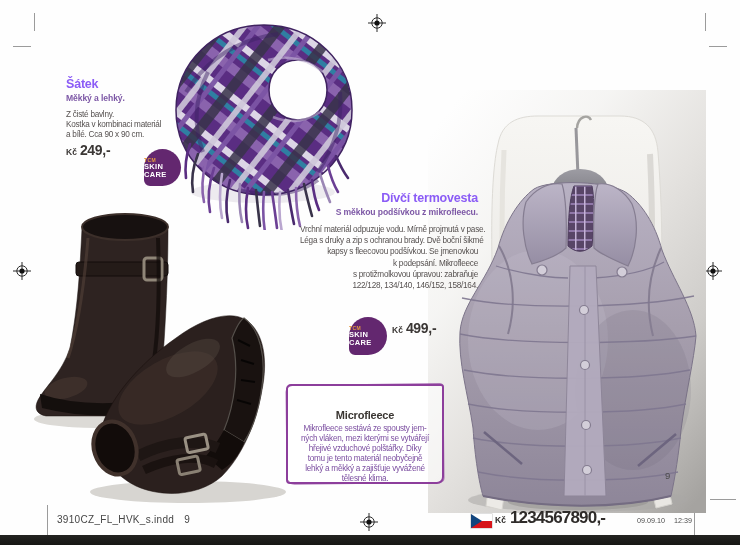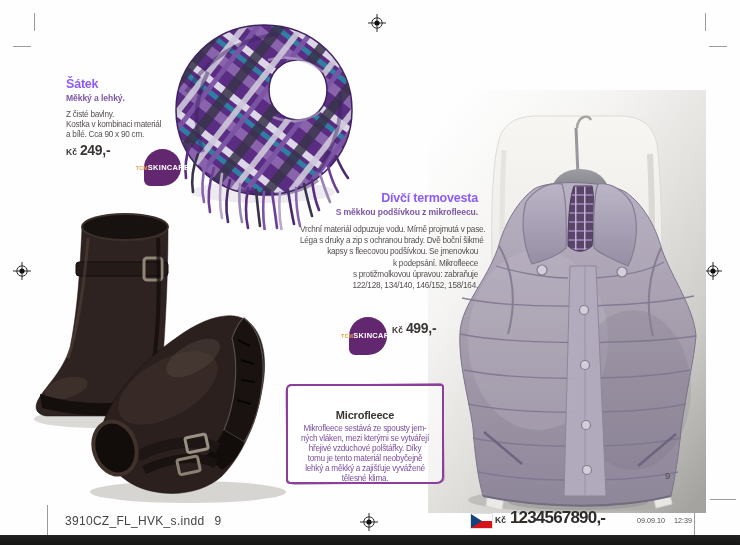--- a/index.html
+++ b/index.html
@@ -18,41 +18,41 @@
   .scarf-block{position:absolute;left:66px;top:78px;width:150px;}
   .vest-block{position:absolute;left:300px;top:192px;width:178px;text-align:right;z-index:6;}
   .vest-block .prod-desc{line-height:11.2px;}
   .price-row{display:flex;align-items:baseline;gap:3px;color:#3b3735;}
   .price-cur{font-size:8.5px;font-weight:bold;}
   .price-num{font-size:14px;font-weight:bold;letter-spacing:-0.3px;}
   .scarf-price{position:absolute;left:66px;top:142px;}
   .vest-price{position:absolute;left:392px;top:320px;z-index:6;}
 
   
-  .badge{position:absolute;background:#63276f;border-radius:50% 50% 50% 6px;display:flex;flex-direction:row;align-items:center;justify-content:center;z-index:7;}
+  .badge{position:absolute;background:#63276f;border-radius:50% 50% 50% 6px;display:flex;flex-direction:column;align-items:flex-start;justify-content:center;z-index:7;}
   .badge-tcm{font-size:5px;font-weight:bold;color:#e39a40;letter-spacing:.4px;line-height:6px;}
   .badge-line{font-size:7.5px;font-weight:bold;color:#ffffff;letter-spacing:.3px;line-height:8px;}
 
   
   .mf-box{position:absolute;left:286px;top:384px;width:154px;height:96px;border:2.5px solid #8d3f9c;border-radius:5px 3px 7px 4px;background:rgba(255,255,255,.6);z-index:8;text-align:center;}
   .mf-box:before{content:"";position:absolute;inset:-2px;border:1.5px solid #8d3f9c;border-radius:7px 4px 5px 8px;transform:rotate(-.7deg);opacity:.65;pointer-events:none;}
   .mf-title{font-size:11px;font-weight:bold;color:#3a3632;margin-top:23px;letter-spacing:-0.2px;}
   .mf-text{margin-top:3px;font-size:8.2px;color:#7b4ea0;letter-spacing:-0.25px;line-height:10px;}
   .mf-text span{display:block;white-space:nowrap;}
 
   
   .photo-vest{position:absolute;left:428px;top:90px;width:278px;height:423px;z-index:1;
     background:linear-gradient(128deg,rgba(248,248,246,0) 6%,rgba(238,237,234,.55) 30%,#e4e2df 52%,#cfcdca 74%,#a5a3a0 97%);}
   .page-num{position:absolute;left:665px;top:470px;font-size:9.5px;color:#4b4b4b;z-index:6;}
 
   
   .art{position:absolute;z-index:2;}
 
   
-  .footer-file{position:absolute;left:65px;top:514px;font-size:12px;color:#454545;letter-spacing:.3px;z-index:9;}
+  .footer-file{position:absolute;left:57px;top:514px;font-size:10px;color:#454545;letter-spacing:.3px;z-index:9;}
   .footer-file .fp{margin-left:10px;}
   .footer-price{position:absolute;left:495px;top:508px;display:flex;align-items:baseline;gap:4px;color:#2e2b29;z-index:9;}
   .footer-price .cur{font-size:8.5px;font-weight:bold;}
   .footer-price .num{font-size:17px;font-weight:bold;letter-spacing:-0.8px;}
   .footer-dt{position:absolute;left:637px;top:516px;font-size:7.2px;color:#4c4c4c;z-index:9;}
   .footer-dt .tm{margin-left:9px;}
   .flag{position:absolute;left:471px;top:514px;width:21px;height:14px;z-index:9;
     background:linear-gradient(#ffffff 0 50%,#d7141a 50% 100%);box-shadow:0 0 0 .5px #c2c2c2;}
   .flag:after{content:"";position:absolute;left:0;top:0;width:0;height:0;
     border-top:7px solid transparent;border-bottom:7px solid transparent;border-left:11px solid #11457e;}

